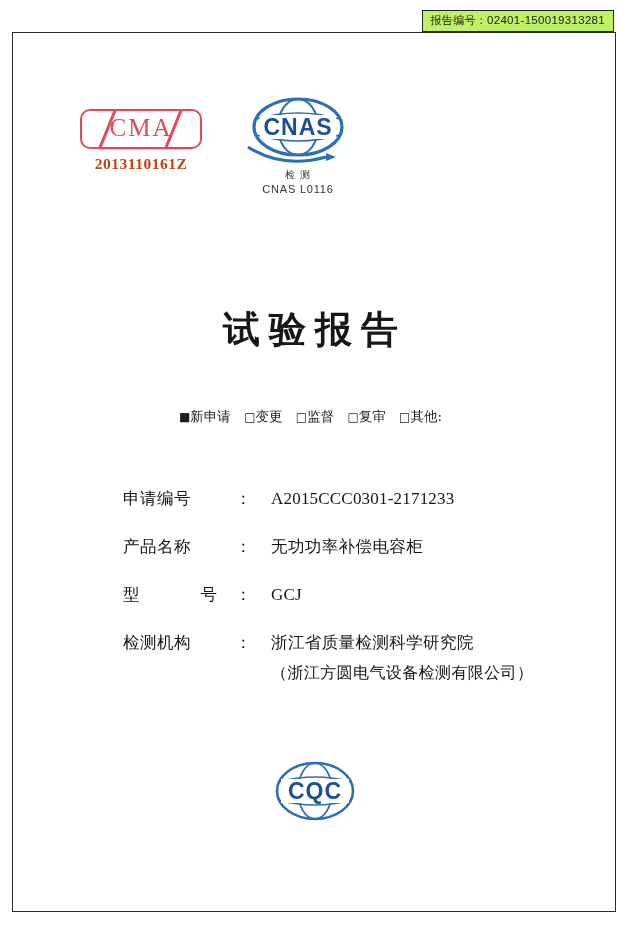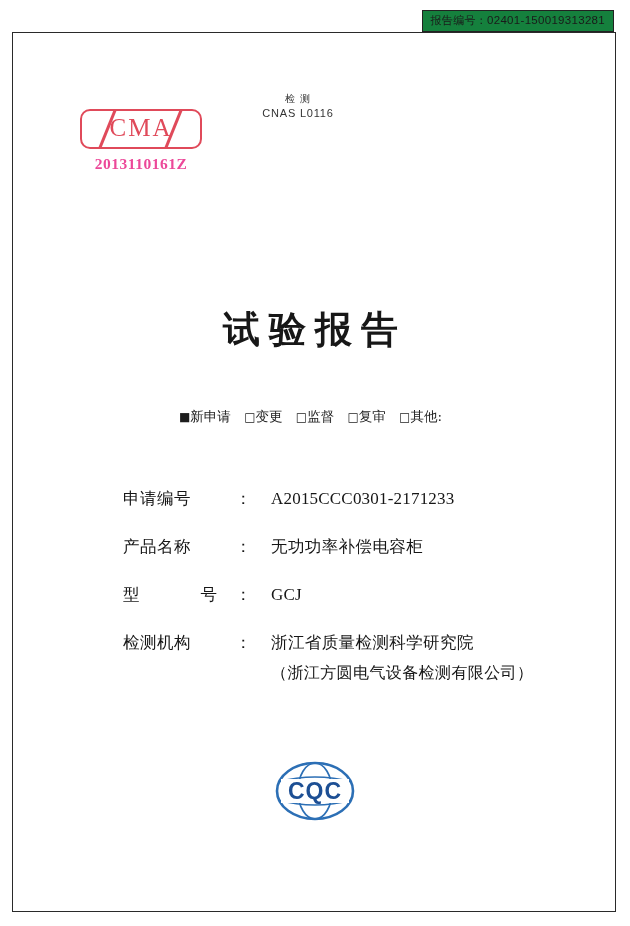--- a/index.html
+++ b/index.html
@@ -26,21 +26,21 @@
     justify-content: flex-end;
     padding-right: 16px;
     box-sizing: border-box;
   }
   .report-no-box {
     border: 1px solid #222;
     padding: 2px 8px 3px 8px;
     font-size: 11.5px;
     letter-spacing: 0.3px;
     white-space: nowrap;
-    background: #15803d;
+    background: #bef264;
     font-family: "Liberation Sans", sans-serif;
   }
   .report-no-box .label {
     font-family: "DejaVu Sans", sans-serif;
     font-size: 11px;
   }
 
   
   .page-frame {
     position: absolute;
@@ -96,21 +96,21 @@
     width: 3px;
     height: 52px;
     background: #e04a5a;
     top: -8px;
     left: 24px;
     transform: rotate(22deg);
   }
   .cma-badge .slash.s2 { left: 90px; }
   .cma-code {
     margin-top: 6px;
-    color: #ec4899;
+    color: #c2410c;
     font-weight: bold;
     font-size: 15.5px;
     letter-spacing: 0.5px;
     font-family: "Liberation Serif", serif;
   }
 
   
   .cnas-block {
     position: absolute;
     left: 205px;
@@ -252,20 +252,32 @@
     <div class="cma-block">
       <div class="cma-badge">
         <div class="slash"></div>
         <div class="slash s2"></div>
         <div class="cma-text">CMA</div>
       </div>
       <div class="cma-code">2013110161Z</div>
     </div>
 
     <div class="cnas-block">
+      <div class="cnas-mark">
+        <svg width="112" height="76" viewBox="0 0 112 76">
+          <ellipse cx="56" cy="36" rx="44" ry="28" fill="none" stroke="#2c6fb5" stroke-width="3.2"></ellipse>
+          <ellipse cx="56" cy="36" rx="20" ry="28" fill="none" stroke="#2c6fb5" stroke-width="2"></ellipse>
+          <path d="M14 28 Q56 16 98 28" fill="none" stroke="#2c6fb5" stroke-width="1.6"></path>
+          <path d="M14 44 Q56 56 98 44" fill="none" stroke="#2c6fb5" stroke-width="1.6"></path>
+          <path d="M6 56 Q40 78 84 66" fill="none" stroke="#2c6fb5" stroke-width="3"></path>
+          <polygon points="84,62 94,66 84,70" fill="#2c6fb5"></polygon>
+          <rect x="18" y="24" width="76" height="24" fill="#ffffff"></rect>
+          <text x="56" y="44" text-anchor="middle" font-family="Liberation Sans, sans-serif" font-size="23" font-weight="bold" fill="#1d4f94" letter-spacing="1">CNAS</text>
+        </svg>
+      </div>
       <div class="cnas-sub">检 测</div>
       <div class="cnas-id">CNAS L0116</div>
     </div>
   </div>
 
   <div class="title-sub">试验报告</div>
 
   <div class="checkrow">
     <span class="item"><span class="bx">■</span><span>新申请</span></span>
     <span class="item"><span class="bx">□</span><span>变更</span></span>

